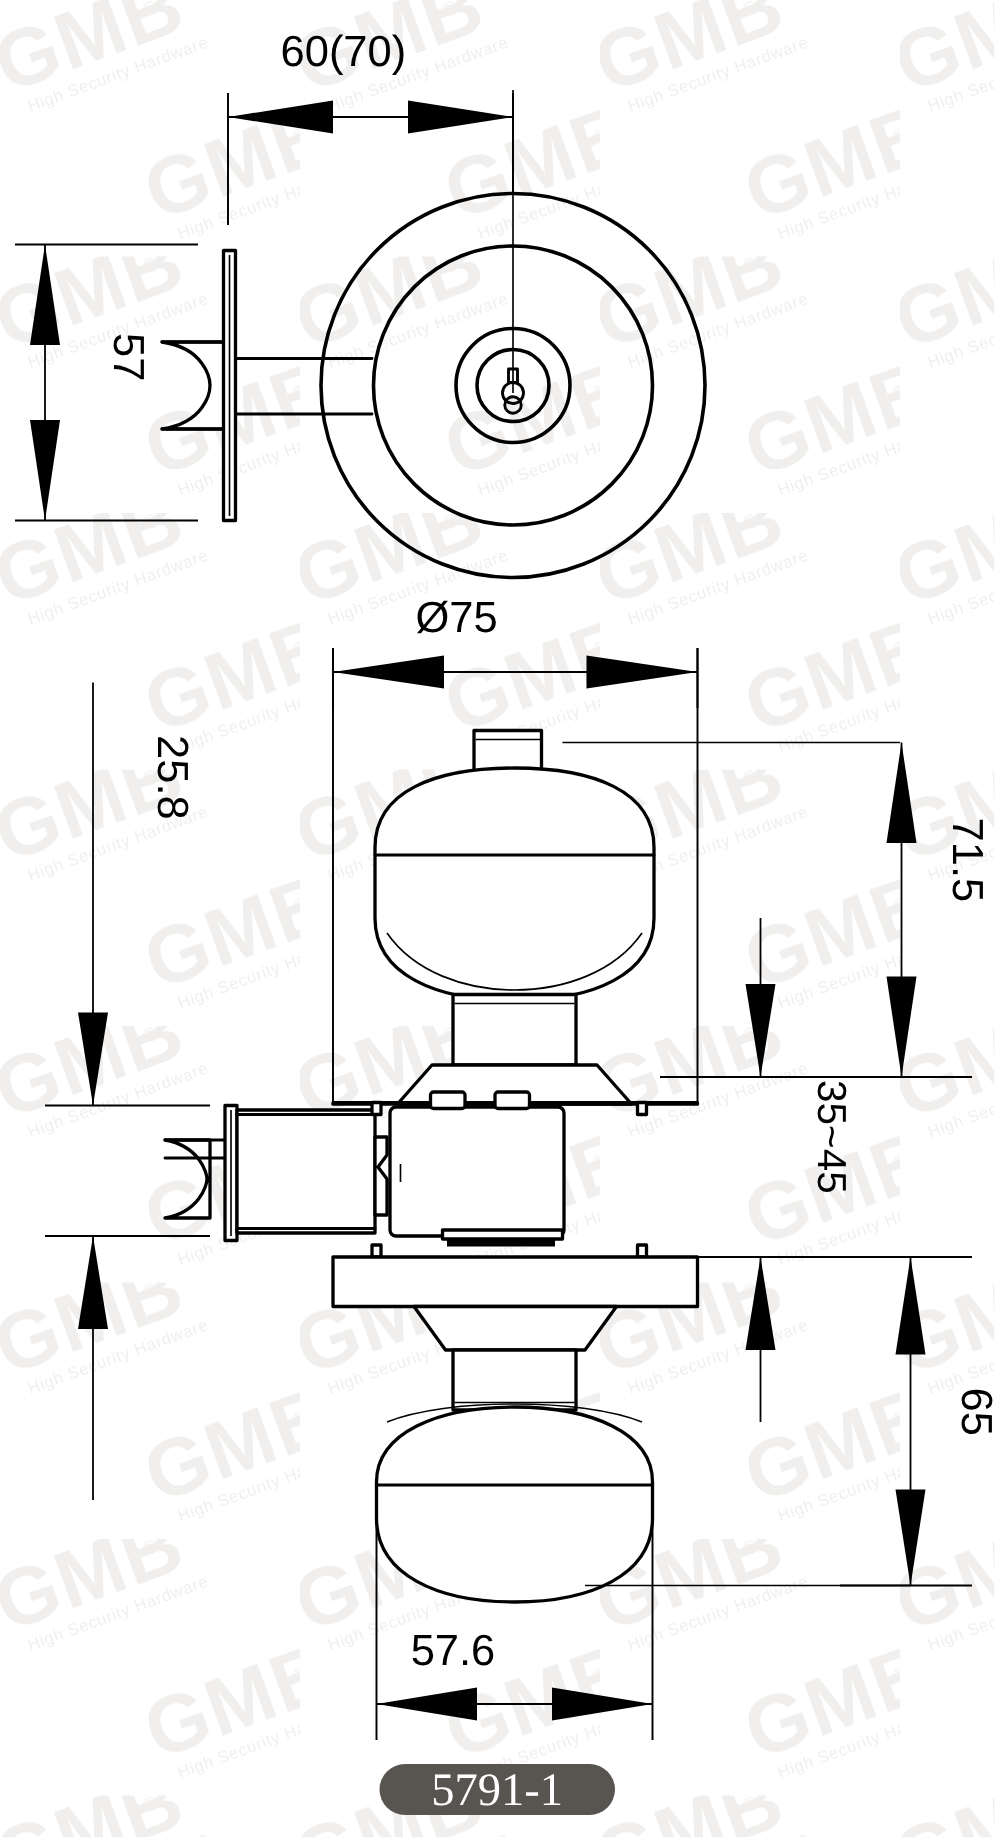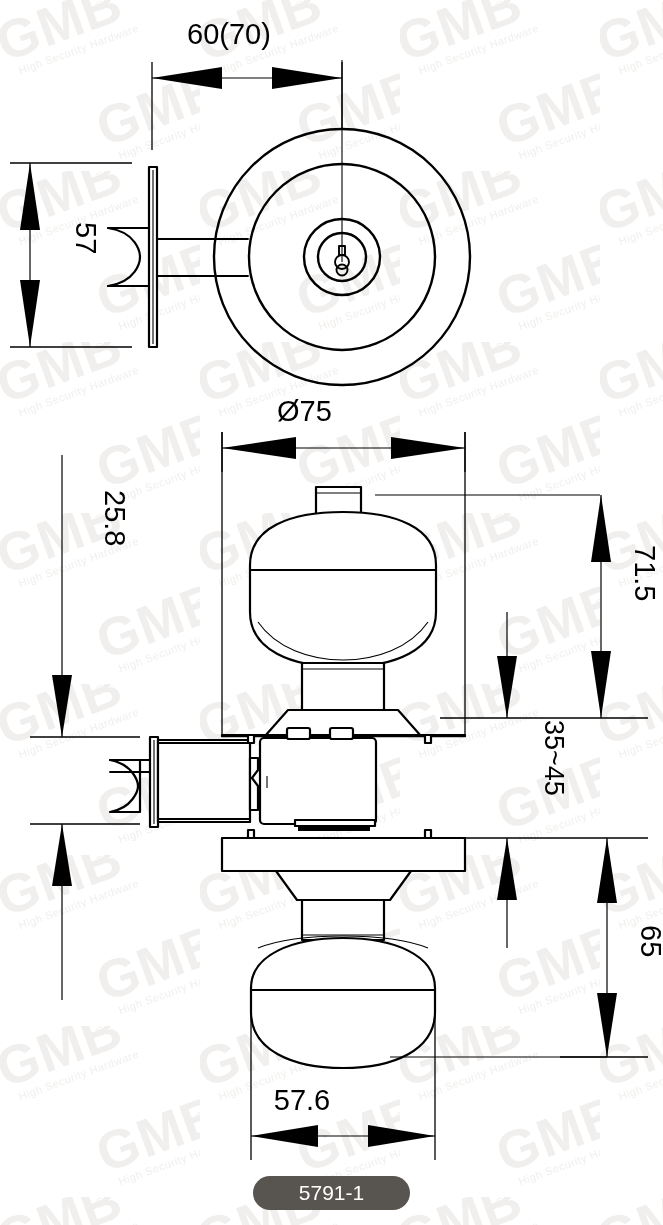--- a/index.html
+++ b/index.html
@@ -14,25 +14,25 @@
   }
   #wm{position:absolute;left:0;top:0;width:663px;height:1225px;pointer-events:none;}
   #dwg{position:absolute;left:0;top:0;width:663px;height:1225px;}
   .badge{
     position:absolute;
     left:253px;top:1176px;
     width:157px;height:34px;
     background:#58544f;
     border-radius:17px;
     color:#ffffff;
-    font-size:21px;
+    font-size:31px;
     line-height:34px;
     text-align:center;
     letter-spacing:0px;
-    font-family:Liberation Sans, sans-serif;
+    font-family:Liberation Serif, serif;
   }
 </style>
 </head>
 <body>
 
 <div id="sheet">
 
   <svg id="wm" viewBox="0 0 663 1225" xmlns="http://www.w3.org/2000/svg">
     <defs>
       <g id="wmUnit">

